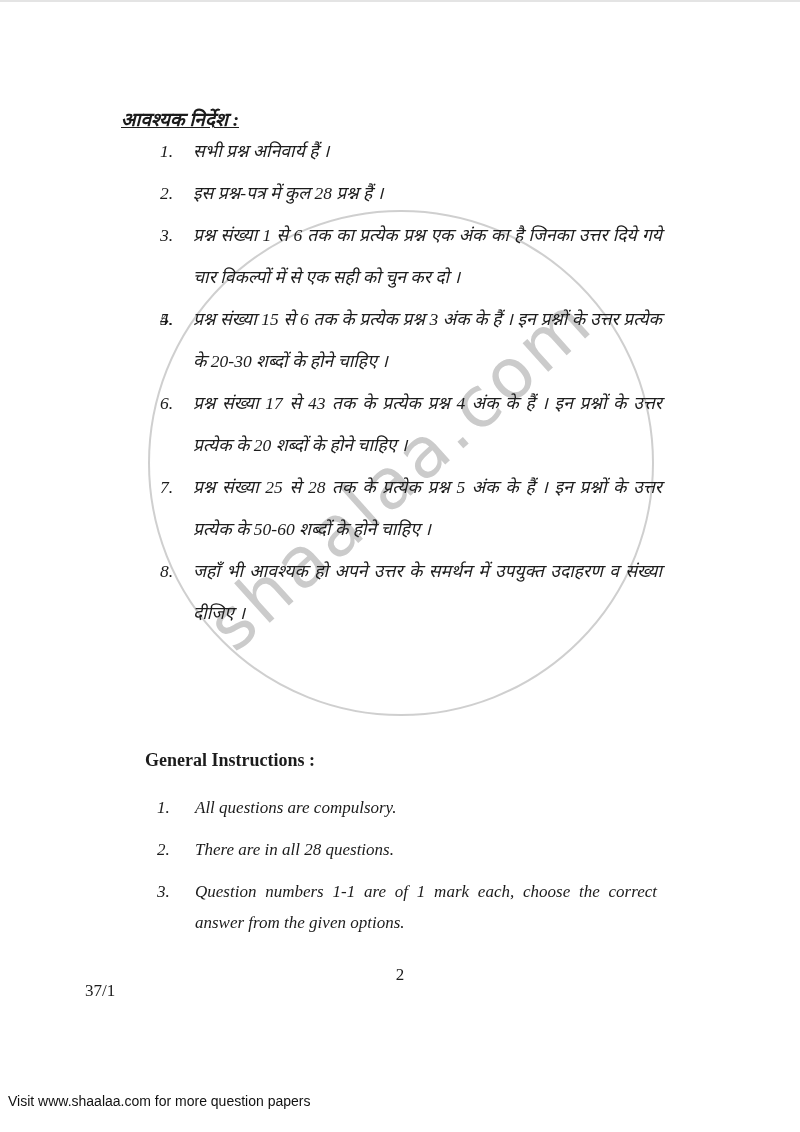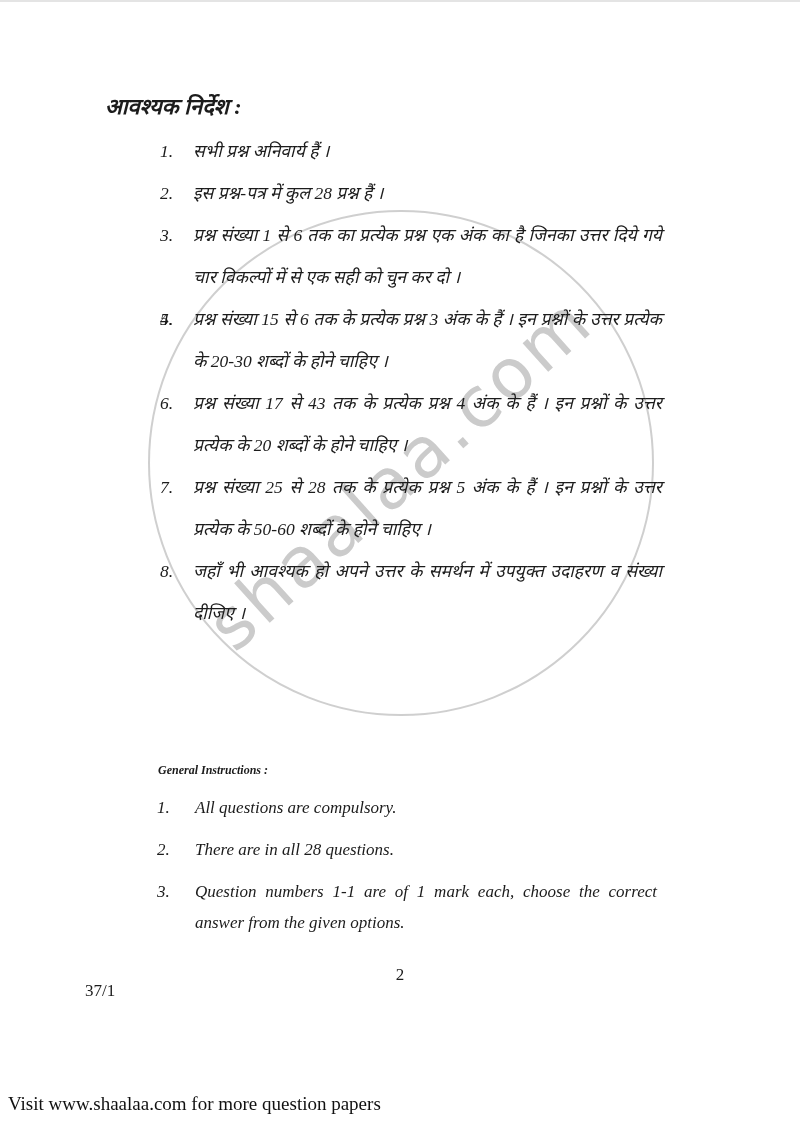--- a/index.html
+++ b/index.html
@@ -38,46 +38,46 @@
     font-family: "DejaVu Sans", sans-serif;
     white-space: nowrap;
   }
 
   
   .content { position: relative; z-index: 1; }
 
   .hindi-title {
     position: absolute;
     left: 105px; top: 88px;
-    margin: 0;
-    font-size: 22px;
+    margin: 16px;
+    font-size: 19px;
     font-weight: bold;
     font-style: italic;
+    text-decoration: underline;
   }
 
   ol.ilist { list-style: none; margin: 0; padding: 0; position: absolute; }
 
   #hindi-list { left: 160px; top: 128px; width: 502px; }
   #hindi-list li {
     position: relative;
     padding-left: 33px;
     line-height: 42px;
     font-size: 17.5px;
     font-style: italic;
     text-align: justify;
   }
   #hindi-list .num { position: absolute; left: 0; top: 0; }
 
   .eng-title {
     position: absolute;
     left: 145px; top: 748px;
-    margin: 13px;
-    font-size: 12px;
+    margin: 0;
+    font-size: 18px;
     font-weight: bold;
-    font-style: italic;
   }
   #english-list { left: 157px; top: 790px; width: 500px; }
   #english-list li {
     position: relative;
     padding-left: 38px;
     line-height: 31px;
     margin-bottom: 11px;
     font-size: 17px;
     font-style: italic;
     text-align: justify;
@@ -87,22 +87,22 @@
   
   .pagefoot { position: absolute; left: 0; top: 963px; width: 100%; font-size: 17px; z-index: 1; }
   .code { position: absolute; left: 85px; top: 16px; }
   .pnum { position: absolute; left: 0; top: 0; width: 100%; text-align: center; }
 
   
   .sitefooter {
     position: absolute;
     left: 8px; top: 1091px;
     z-index: 1;
-    font-family: Liberation Serif, serif;
-    font-size: 19px;
+    font-family: Liberation Sans, sans-serif;
+    font-size: 14px;
     color: #111111;
   }
 
   b { font-weight: normal; }
 </style>
 </head>
 <body>
 
 <div class="page">
 

